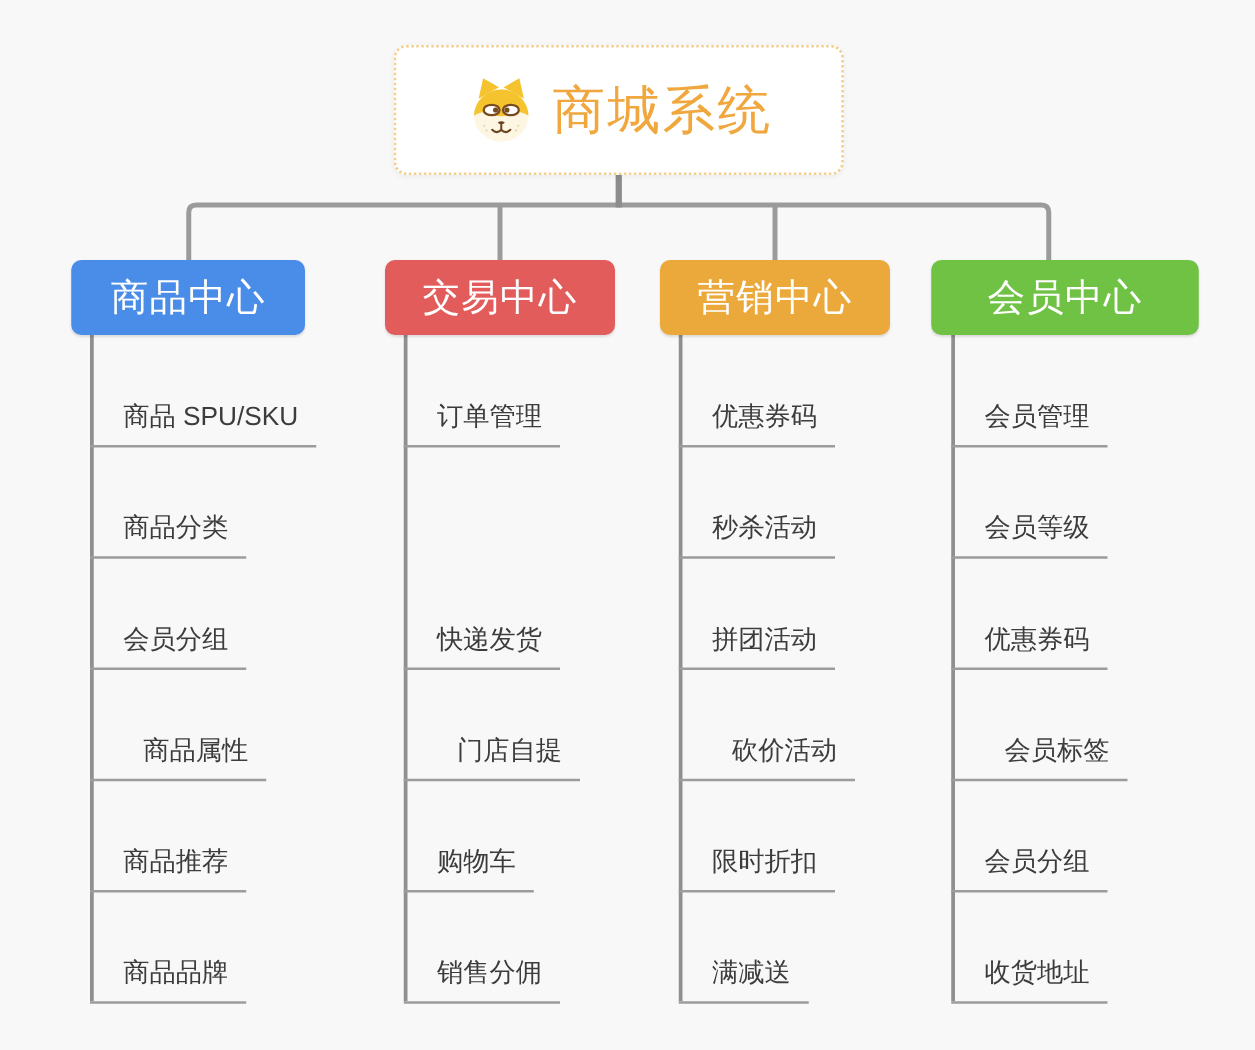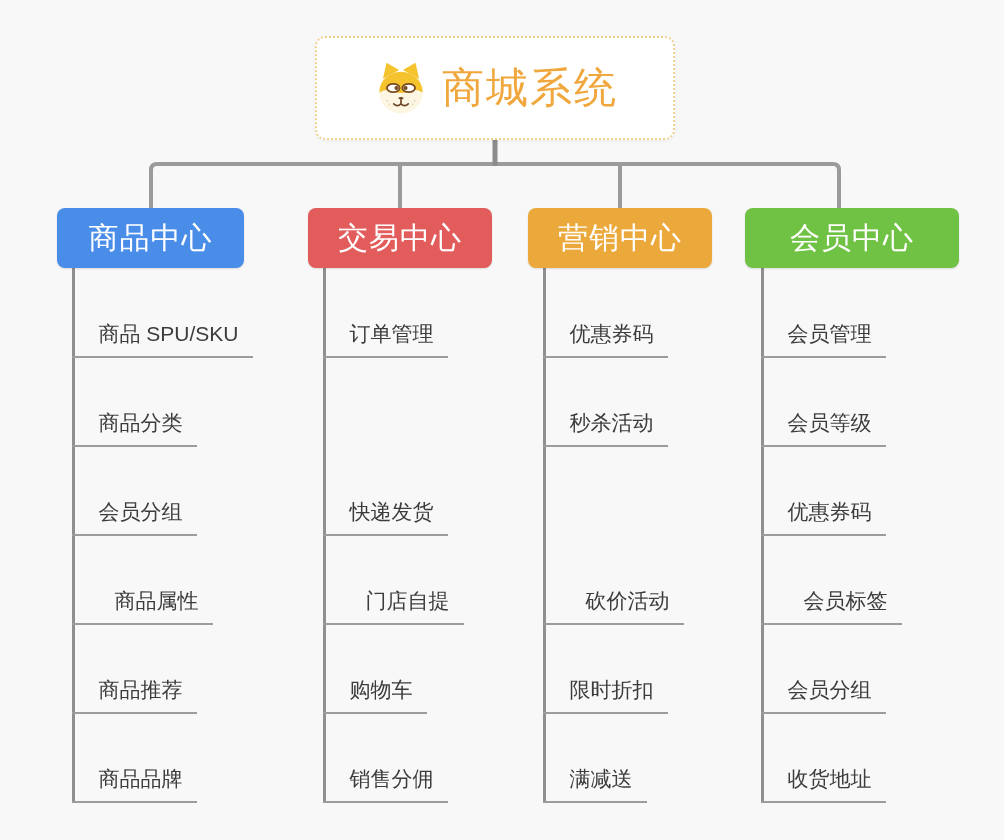--- a/index.html
+++ b/index.html
@@ -119,20 +119,21 @@
   <div class="item c1 r6">商品品牌</div>
 
   <div class="item c2 r1">订单管理</div>
   <div class="item c2 r3">快递发货</div>
   <div class="item c2 r4">门店自提</div>
   <div class="item c2 r5">购物车</div>
   <div class="item c2 r6">销售分佣</div>
 
   <div class="item c3 r1">优惠券码</div>
   <div class="item c3 r2">秒杀活动</div>
+  <div class="item c3 r3">拼团活动</div>
   <div class="item c3 r4">砍价活动</div>
   <div class="item c3 r5">限时折扣</div>
   <div class="item c3 r6">满减送</div>
 
   <div class="item c4 r1">会员管理</div>
   <div class="item c4 r2">会员等级</div>
   <div class="item c4 r3">优惠券码</div>
   <div class="item c4 r4">会员标签</div>
   <div class="item c4 r5">会员分组</div>
   <div class="item c4 r6">收货地址</div>

